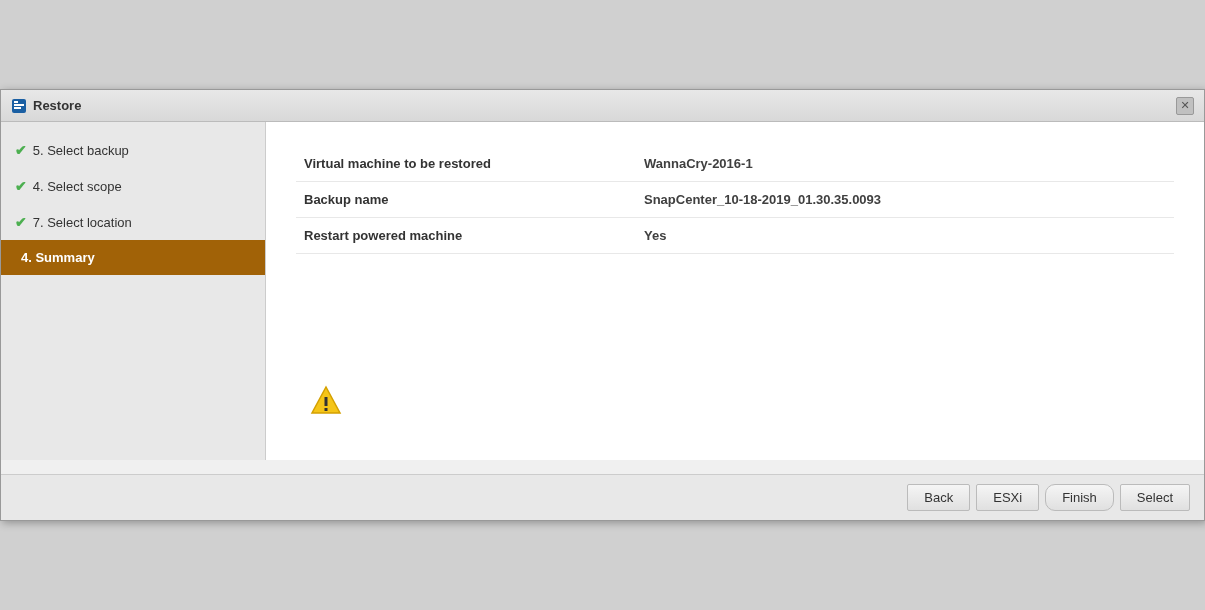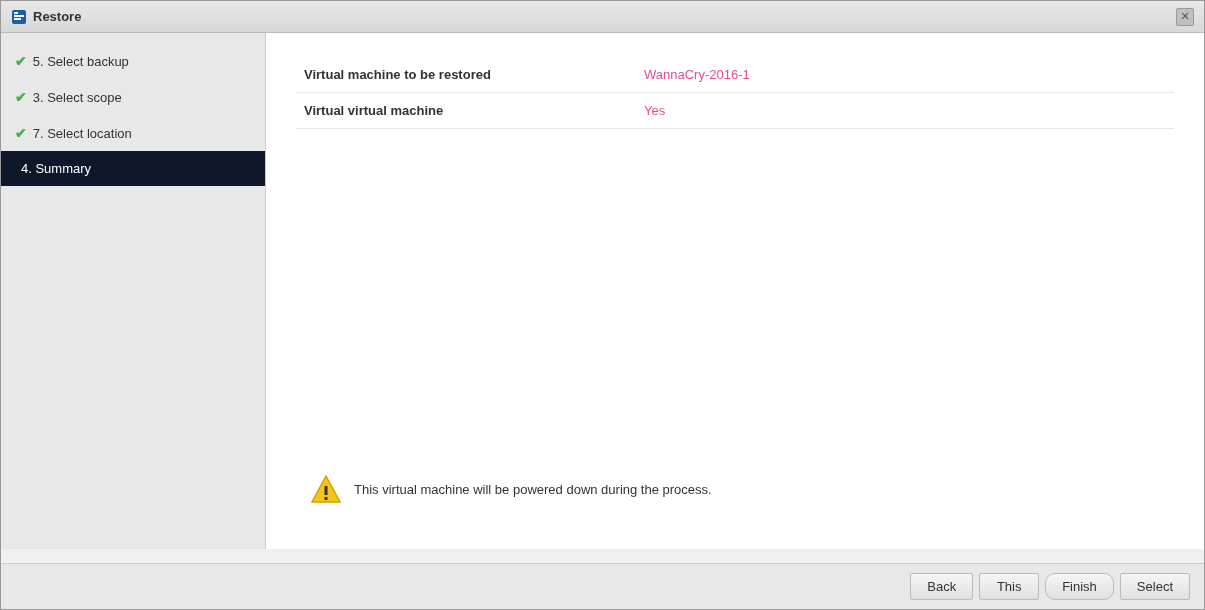--- a/index.html
+++ b/index.html
@@ -7,21 +7,21 @@
       font-family: Arial, sans-serif;
       font-size: 13px;
       background: #d0d0d0;
       display: flex;
       align-items: center;
       justify-content: center;
       height: 100vh;
     }
     .dialog {
       width: 1205px;
-      height: 610px;
+      height: 432px;
       background: #f0f0f0;
       border: 1px solid #999;
       box-shadow: 2px 2px 8px rgba(0,0,0,0.3);
       display: flex;
       flex-direction: column;
     }
     .title-bar {
       background: linear-gradient(to bottom, #e8e8e8, #d8d8d8);
       border-bottom: 1px solid #bbb;
       padding: 6px 10px;
@@ -72,23 +72,23 @@
     .sidebar-item {
       display: flex;
       align-items: center;
       padding: 10px 14px;
       font-size: 13px;
       color: #333;
       gap: 6px;
       cursor: pointer;
     }
     .sidebar-item.active {
-      background: #0f172a;
+      background: #a16207;
       color: #fff;
-      font-weight: normal;
+      font-weight: bold;
     }
     .sidebar-item .check-icon {
       color: #4caf50;
       font-size: 14px;
       font-weight: bold;
     }
     .sidebar-item.active .check-icon {
       color: #fff;
     }
     .main-content {
@@ -111,21 +111,22 @@
       padding: 10px 8px;
       vertical-align: top;
     }
     .info-table td:first-child {
       font-weight: bold;
       color: #333;
       width: 340px;
       white-space: nowrap;
     }
     .info-table td:last-child {
-      color: #ec4899;
+      color: #404040;
+      font-weight: bold;
     }
     .spacer { flex: 1; }
     .warning-box {
       display: flex;
       align-items: center;
       gap: 12px;
       padding: 10px 14px;
       margin-bottom: 10px;
     }
     .warning-icon {
@@ -184,56 +185,59 @@
 
   <div class="dialog-body">
 
     <div class="sidebar">
       <div class="sidebar-item">
         <span class="check-icon">✔</span>
         <span>5. Select backup</span>
       </div>
       <div class="sidebar-item">
         <span class="check-icon">✔</span>
-        <span>3. Select scope</span>
+        <span>4. Select scope</span>
       </div>
       <div class="sidebar-item">
         <span class="check-icon">✔</span>
         <span>7. Select location</span>
       </div>
       <div class="sidebar-item active">
         <span class="check-icon"></span>
         <span>4. Summary</span>
       </div>
     </div>
 
     <div class="main-content">
       <table class="info-table">
         <tbody id="summary-rows">
         <tr>
       <td>Virtual machine to be restored</td>
       <td>WannaCry-2016-1</td>
     </tr>
             <tr>
-      <td>Virtual virtual machine</td>
+      <td>Backup name</td>
+      <td>SnapCenter_10-18-2019_01.30.35.0093</td>
+    </tr>
+            <tr>
+      <td>Restart powered machine</td>
       <td>Yes</td>
     </tr>
           </tbody>
       </table>
       <div class="spacer"></div>
       <div class="warning-box">
         <svg class="warning-icon" viewBox="0 0 32 32">
           <polygon points="16,3 30,29 2,29" fill="#f5c518" stroke="#d4a000" stroke-width="1.5"></polygon>
           <rect x="14.5" y="13" width="3" height="9" fill="#333"></rect>
           <rect x="14.5" y="24" width="3" height="3" fill="#333"></rect>
         </svg>
-        <span class="warning-text">This virtual machine will be powered down during the process.</span>
       </div>
     </div>
   </div>
 
   <div class="dialog-footer">
     <button class="footer-btn">Back</button>
-    <button class="footer-btn">This</button>
+    <button class="footer-btn">ESXi</button>
     <button class="footer-btn primary">Finish</button>
     <button class="footer-btn">Select</button>
   </div>
 </div>
 
 </body></html>

